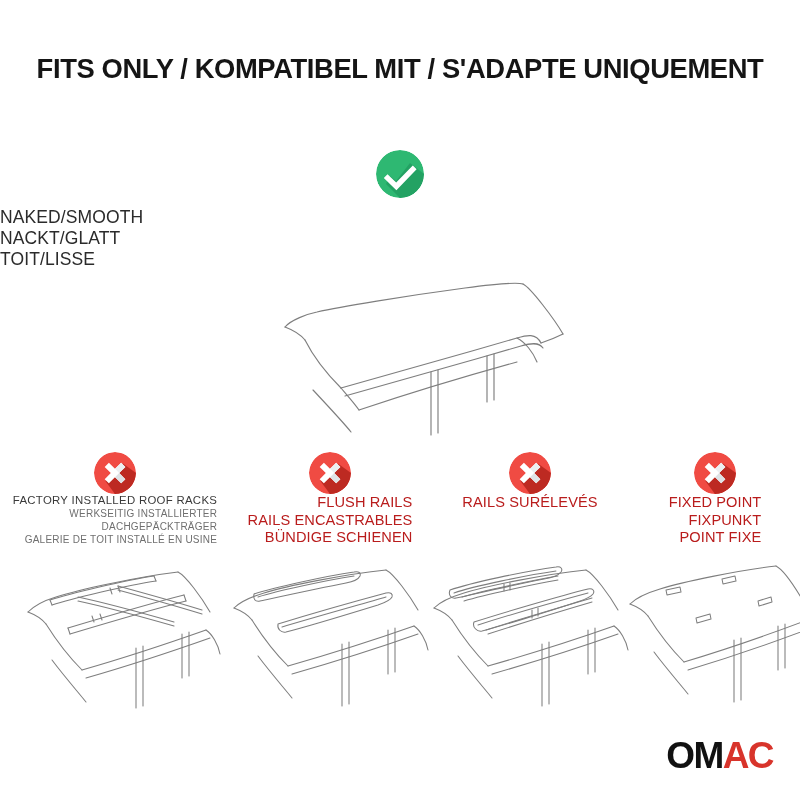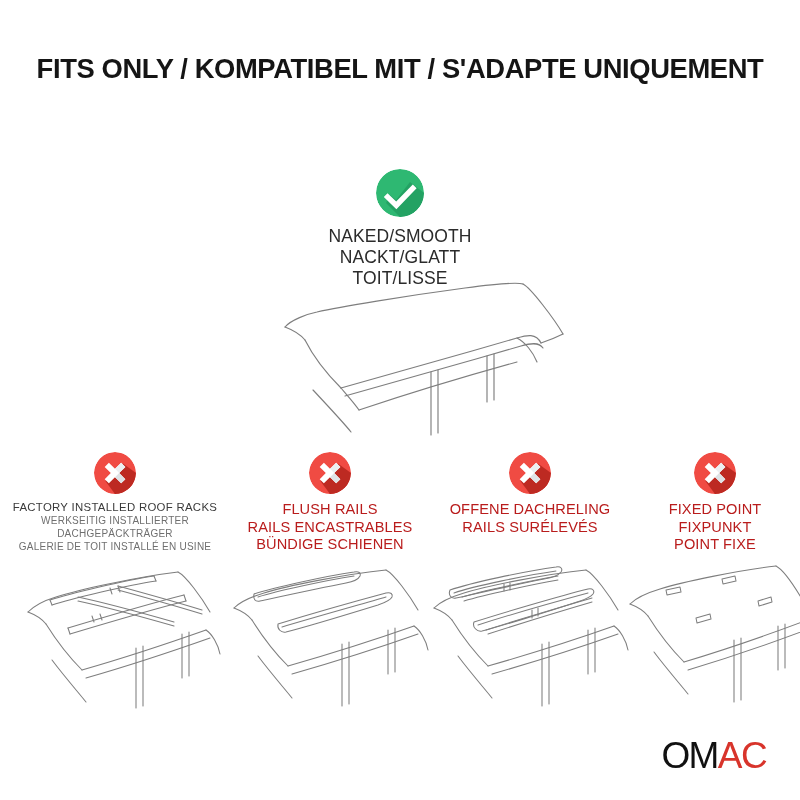--- a/index.html
+++ b/index.html
@@ -41,23 +41,23 @@
     position: relative;
     border-radius: 50%;
     overflow: hidden;
   }
   .badge svg { position: absolute; left: 0; top: 0; }
 
   
   .ok-block {
     position: absolute;
     left: 0;
-    top: 169px;
+    top: 150px;
     width: 800px;
-    text-align: center;
+    text-align: left;
   }
   .ok-badge {
     width: 48px;
     height: 48px;
     margin: 0 auto;
   }
   .ok-labels {
     margin-top: 9px;
     font-size: 17.5px;
     line-height: 21px;
@@ -93,22 +93,21 @@
   .col-0 { flex: 0 0 230px; }
   .col-1 { flex: 0 0 200px; }
   .col-2 { flex: 0 0 200px; }
   .col-3 { flex: 0 0 170px; }
 
   .x-badge {
     width: 42px;
     height: 42px;
   }
   .col-labels {
-    margin-top: 7px;
-    text-align: center;
+    text-align: right;
     white-space: nowrap;
   }
   .lbl {
     display: block;
     color: #2b2b2b;
   }
   
   .col-0 .lbl        { font-size: 10px; line-height: 13px; color:#6f6f6f; letter-spacing: .25px;}
   .col-0 .lbl.l0     { font-size: 11.4px; color:#3a3a3a; letter-spacing:.3px;}
   .col-1 .lbl, .col-2 .lbl, .col-3 .lbl {
@@ -116,24 +115,24 @@
   }
 
   .col-illo {
     position: absolute;
     top: 98px;
   }
 
   
   .logo {
     position: absolute;
-    right: 34px;
+    right: 27px;
     bottom: 26px;
     font-size: 37px;
-    font-weight: normal;
+    font-weight: bold;
     letter-spacing: -1.6px;
     line-height: 1;
     font-stretch: condensed;
   }
   .logo .dark { color: #111111; }
   .logo .red  { color: #d8342b; }
 
   .stroke-illo { display:block; }
 </style>
 </head>
@@ -290,21 +289,20 @@
       <div class="badge x-badge">
         <svg width="42" height="42" viewBox="0 0 48 48">
           <circle cx="24" cy="24" r="24" fill="#f04b43"></circle>
           <path d="M24 48 A24 24 0 0 0 48 24 L33 13 L20 26 L13 33 Z" fill="#bd2a22"></path>
           <path d="M17.0 12.2 L24 19.2 L31 12.2 L35.8 17.0 L28.8 24 L35.8 31 L31 35.8 L24 28.8 L17 35.8 L12.2 31 L19.2 24 L12.2 17 Z" fill="#ffffff"></path>
           <path d="M24 19.2 L31 12.2 L35.8 17.0 L28.8 24 Z" fill="#eceff1"></path>
           <path d="M24 28.8 L31 35.8 L35.8 31 L28.8 24 Z" fill="#dfe3e6"></path>
         </svg>
       </div>
       <div class="col-labels">
-        <span class="lbl">OFFENE DACHRELING</span>
         <span class="lbl">RAILS SURÉLEVÉS</span>
       </div>
       <div class="col-illo" style="left:-10px;">
         <svg class="stroke-illo" width="212" height="160" viewBox="0 0 212 160" fill="none" stroke="#7e7e7e" stroke-width="1.05" stroke-linecap="round" stroke-linejoin="round">
           <path d="M14 58 C20 52 34 46 44 43 C66 36 126 24 166 20"></path>
           <path d="M166 20 C174 24 190 46 198 60"></path>
           <path d="M14 58 C22 61 28 65 32 70"></path>
           <path d="M32 70 C42 86 56 104 68 116"></path>
           <path d="M68 116 C110 104 160 88 194 76"></path>
           <path d="M72 124 C114 112 164 96 198 84"></path>

